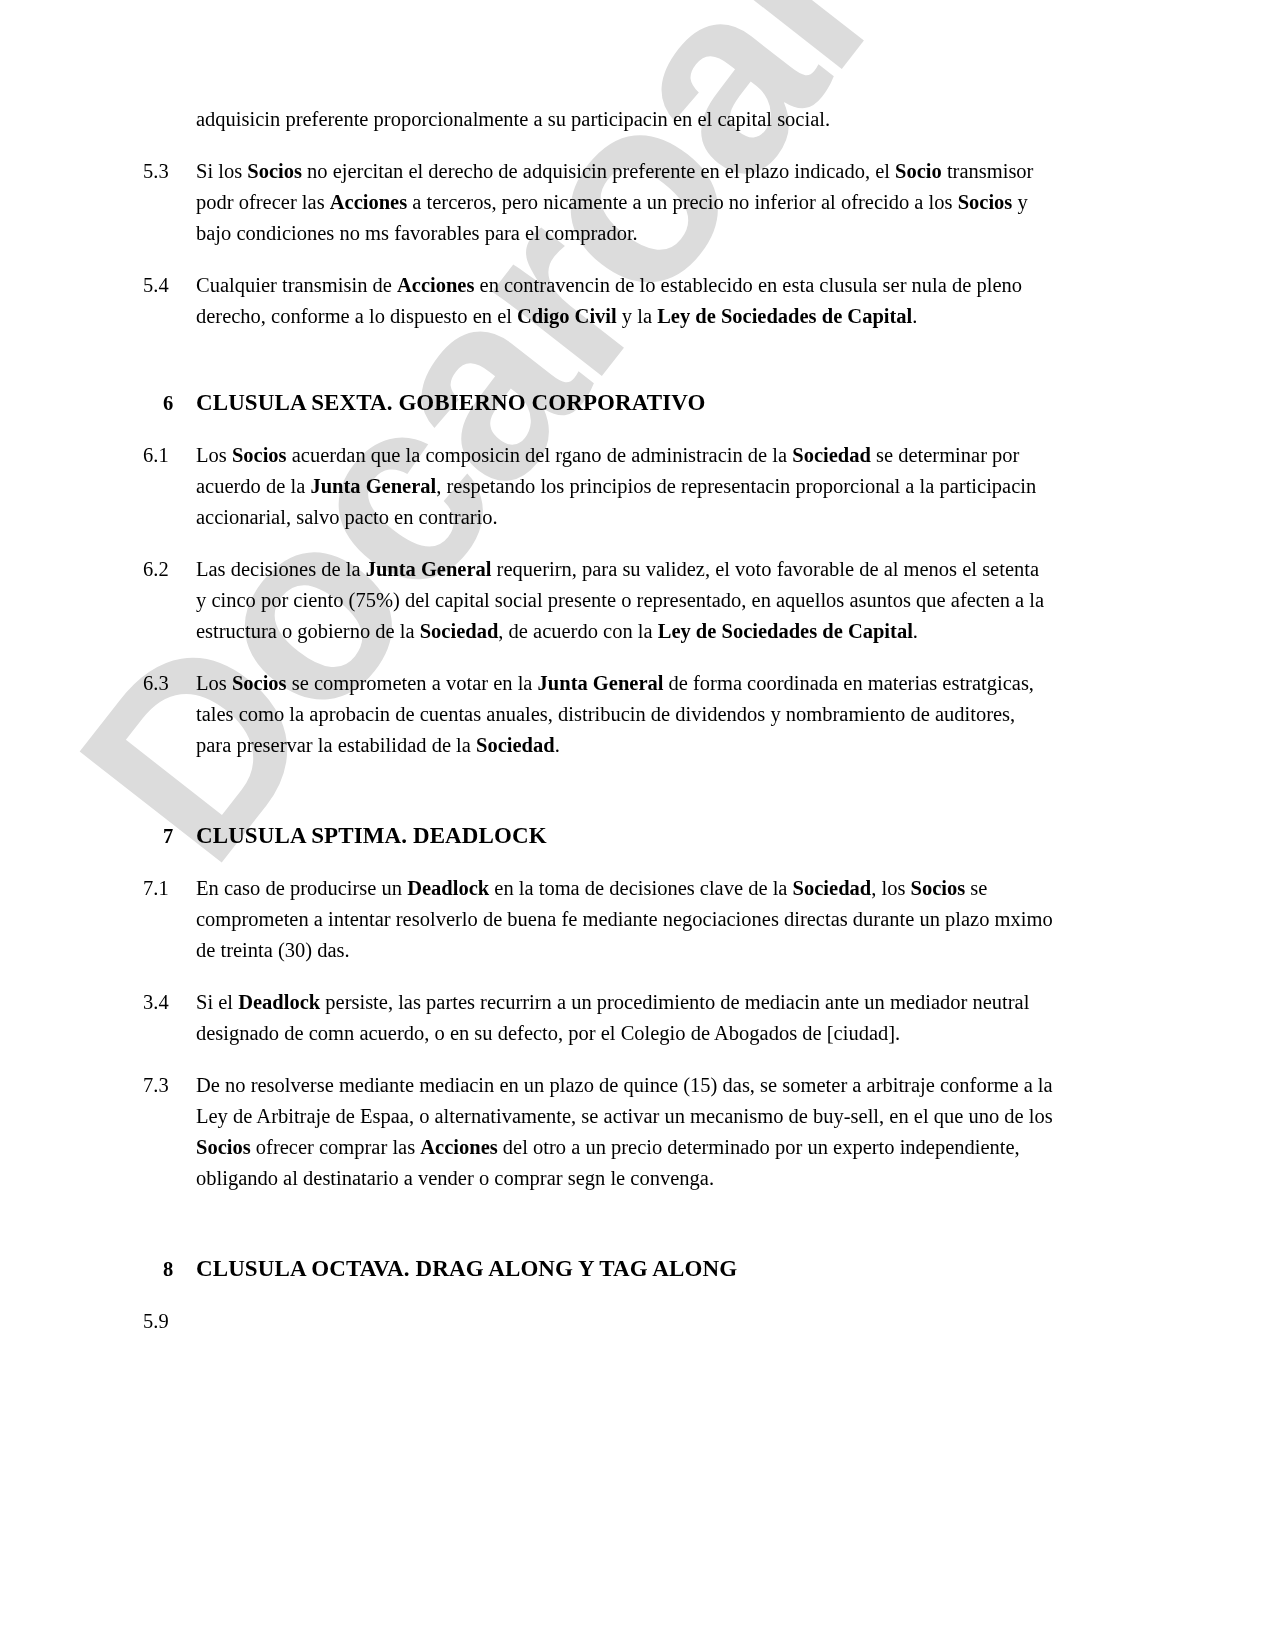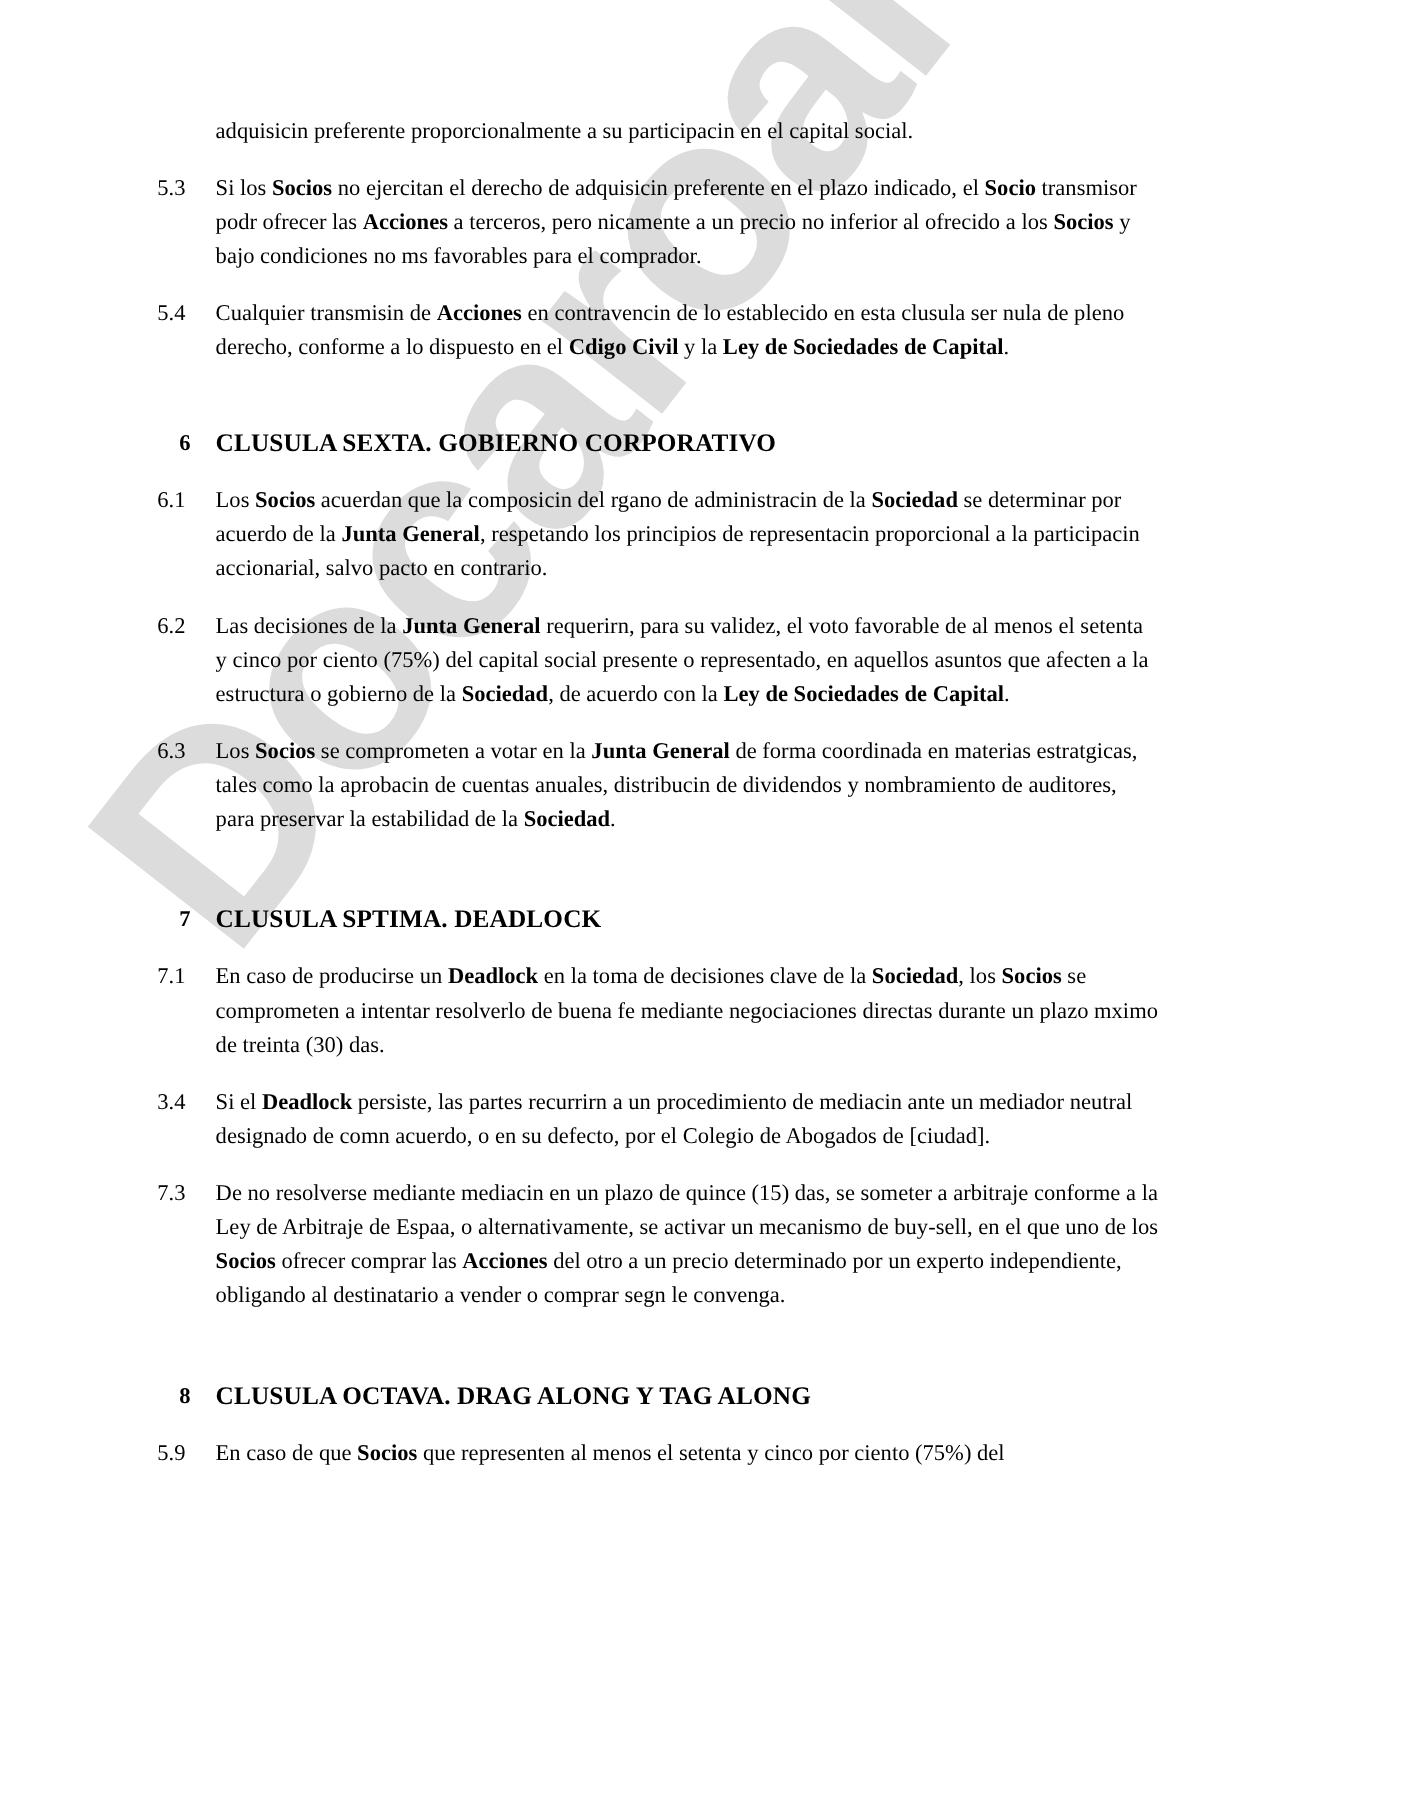--- a/index.html
+++ b/index.html
@@ -173,17 +173,16 @@
       <span class="ptext">De no resolverse mediante mediacin en un plazo de quince (15) das, se someter a arbitraje conforme a la Ley de Arbitraje de Espaa, o alternativamente, se activar un mecanismo de buy-sell, en el que uno de los <b>Socios</b> ofrecer comprar las <b>Acciones</b> del otro a un precio determinado por un experto independiente, obligando al destinatario a vender o comprar segn le convenga.</span>
     </div>
 
     <div class="heading after-heading-gap">
       <span class="hnum">8</span>
       <span class="htext">CLUSULA OCTAVA. DRAG ALONG Y TAG ALONG</span>
     </div>
 
     <div class="block para-after-heading">
       <span class="num">5.9</span>
-      <span class="ptext">En caso de que <b>Socios</b> que representen al menos el setenta y cinco por ciento (75%) del</span>
     </div>
 
   </div>
 </div>
 
 </body></html>

